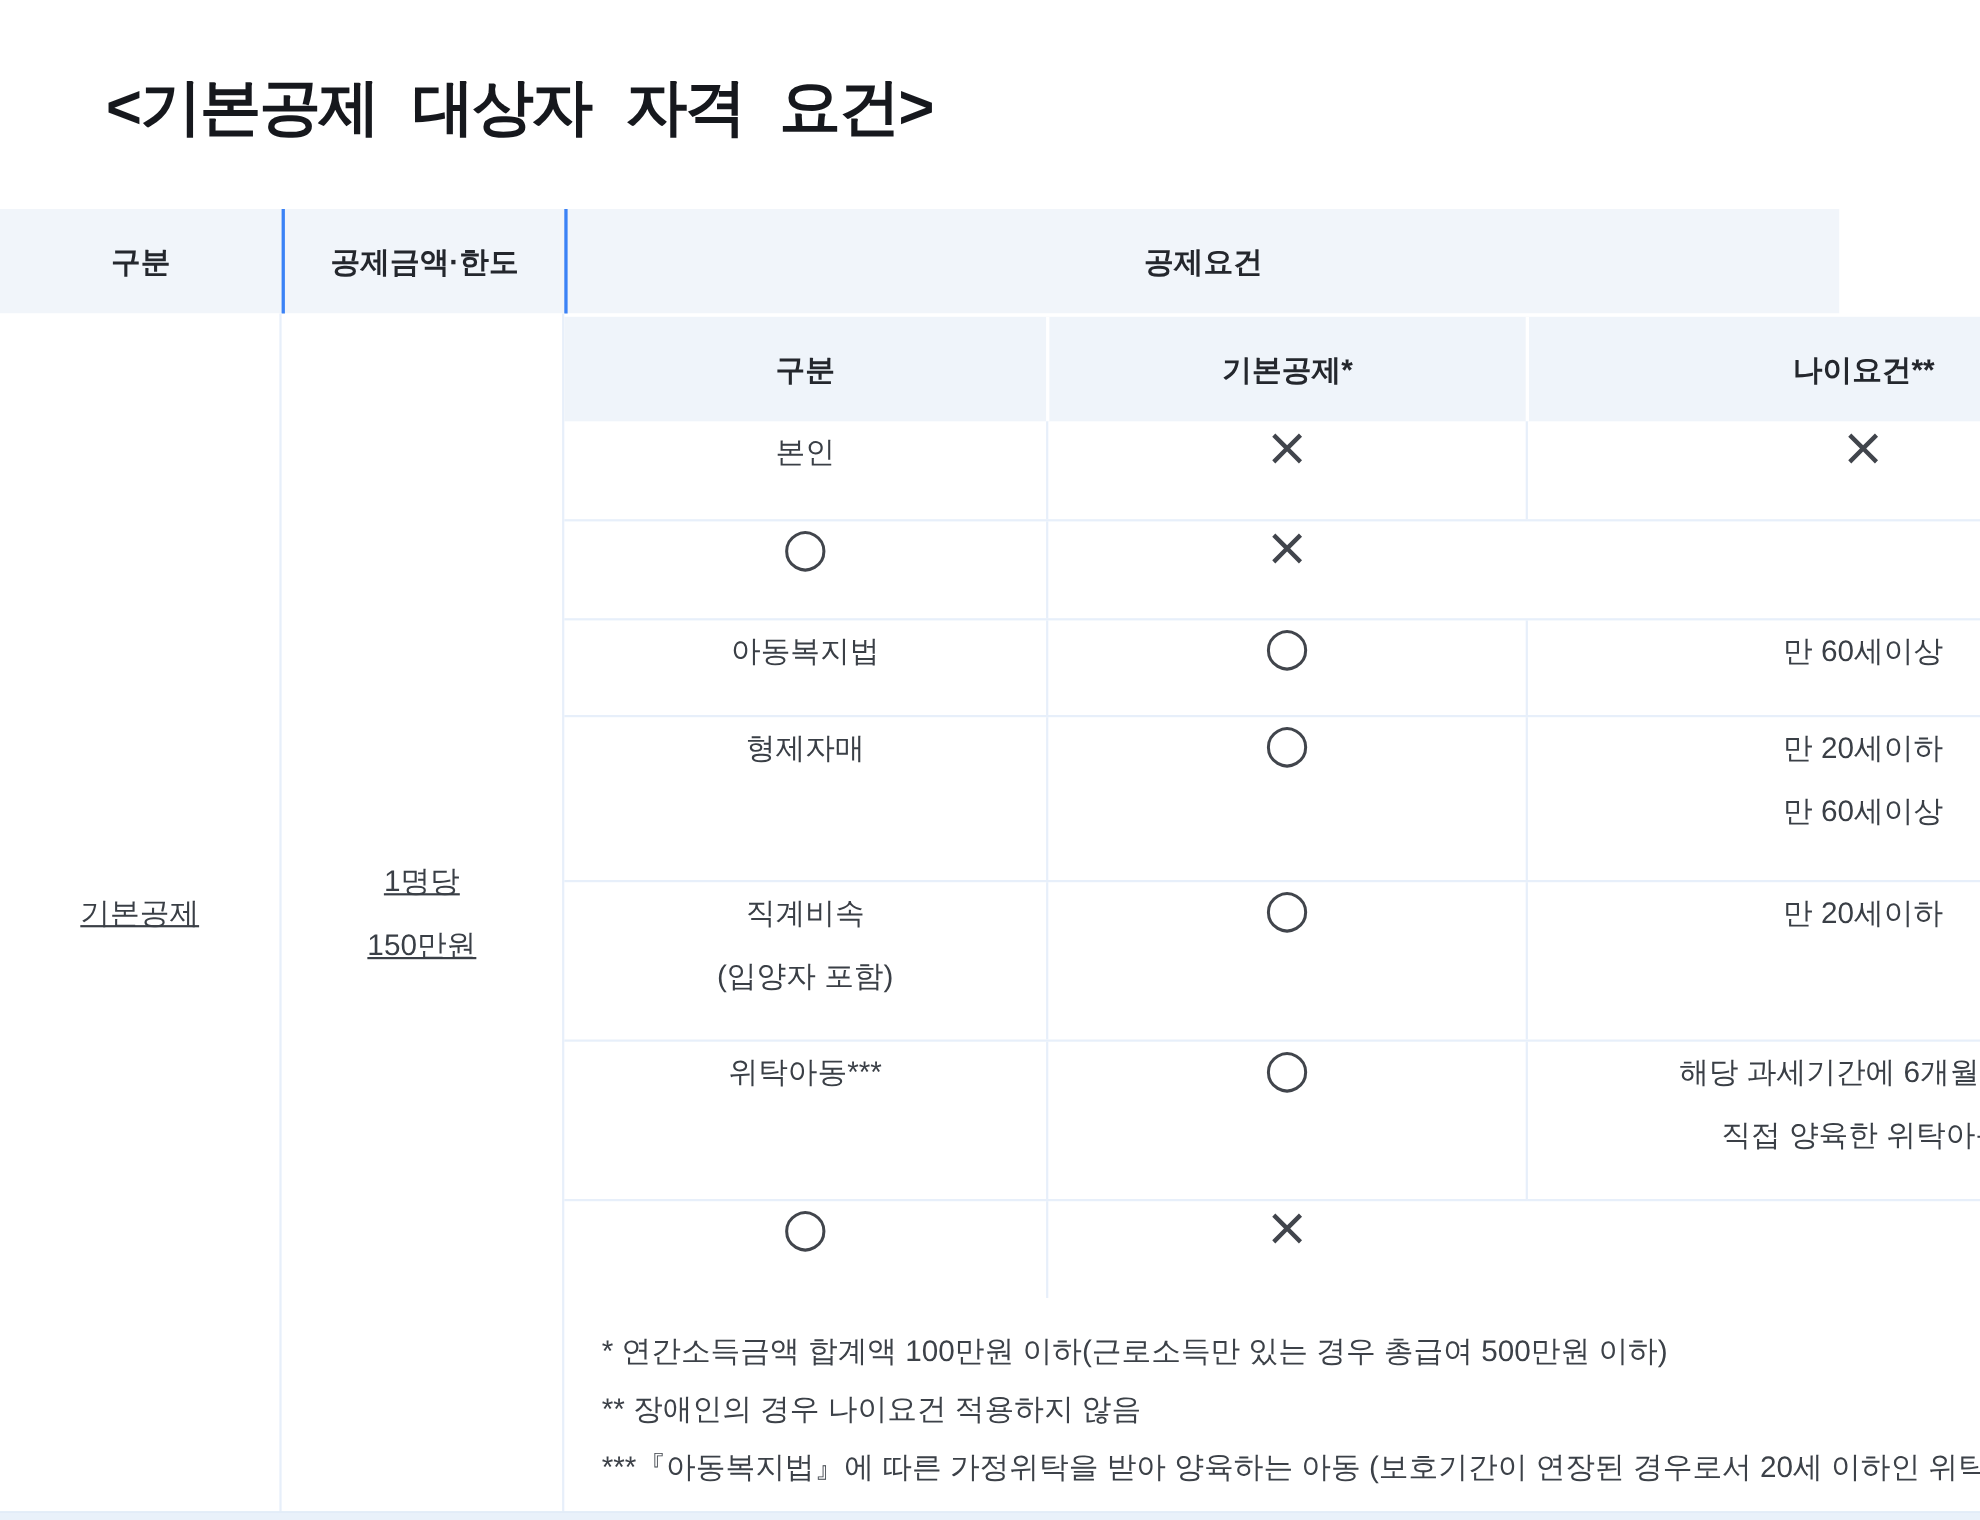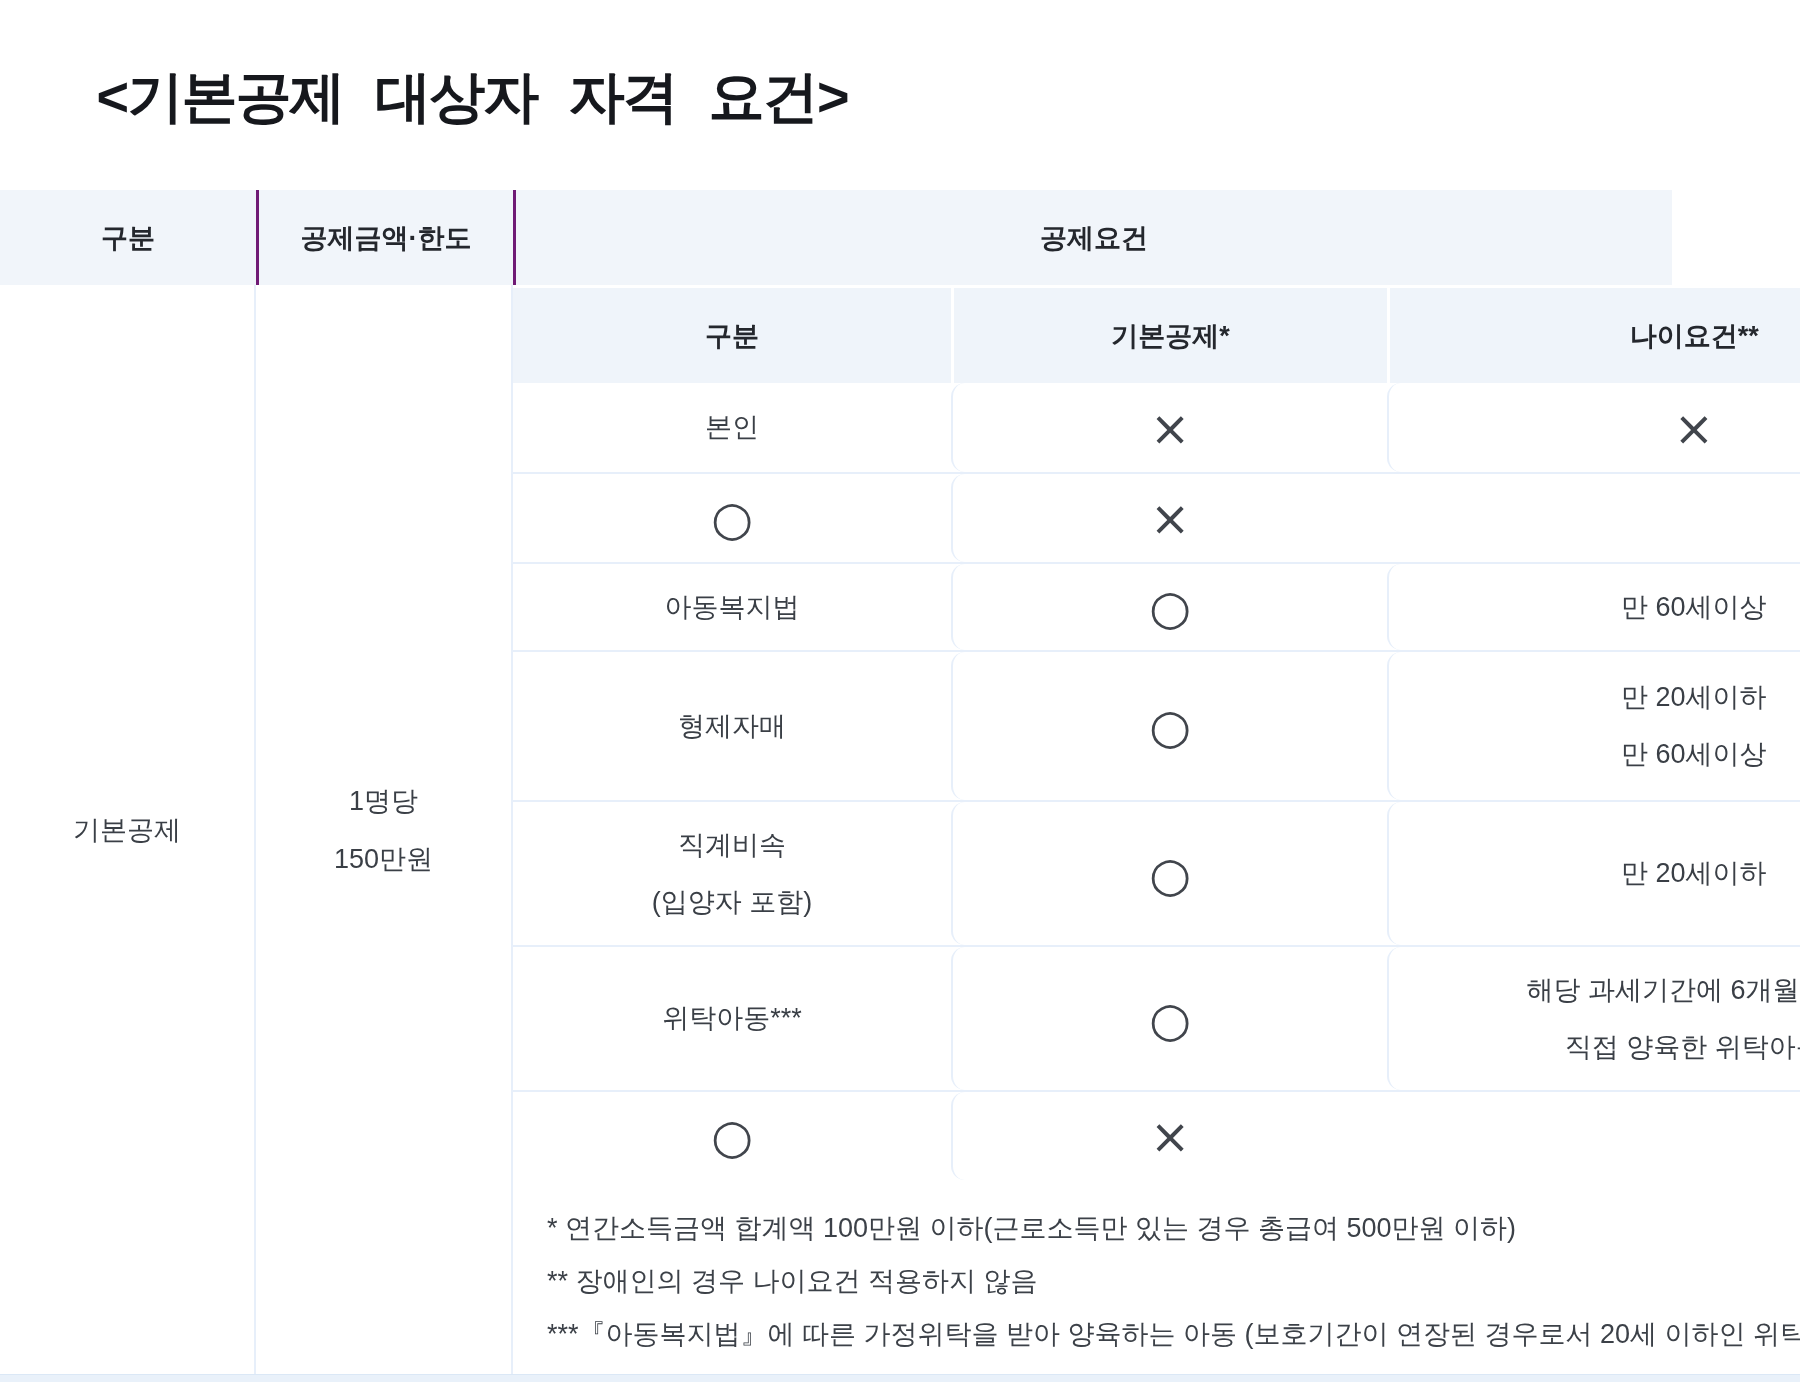--- a/index.html
+++ b/index.html
@@ -22,55 +22,55 @@
 
   
   .ohead{
     display:grid;grid-template-columns:256px 257px 1fr;
     height:95px;background:#f1f5fa;
   }
   .ocell{
     display:flex;align-items:center;justify-content:center;
     font-size:27px;font-weight:600;color:#24272d;
   }
-  .ohead .ocell + .ocell{border-left:3px solid #701a75;}
+  .ohead .ocell + .ocell{border-left:3px solid #3b82f6;}
 
   
   .obody{
     display:grid;grid-template-columns:256px 257px 1fr;
     height:1089px;background:#ffffff;
   }
   .side{
     display:flex;flex-direction:column;align-items:center;justify-content:center;
     border-right:2px solid #e7effa;
     font-size:27px;color:#3a3f46;
   }
-  .side .ln{line-height:58px;}
+  .side .ln{line-height:58px;text-decoration:underline;}
 
   
   .req{display:flex;flex-direction:column;}
   .ihead{
     display:grid;grid-template-columns:438px 436px 1fr;
     height:95px;margin-top:3px;background:#eff4fa;
   }
   .ihead .hcell{
     display:flex;align-items:center;justify-content:center;
     font-size:27px;font-weight:600;color:#24272d;
   }
   .ihead .hcell + .hcell{border-left:3px solid #ffffff;}
 
   .irows{flex:1 1 auto;}
   .irow{
     display:grid;grid-template-columns:438px 436px 1fr;
     box-sizing:border-box;
   }
   .irow + .irow{border-top:2px solid #e7effa;}
   .icell{
-    display:flex;flex-direction:column;align-items:center;justify-content:center;
-    font-size:27px;color:#3a3f46;border-radius:14px;
+    display:flex;flex-direction:column;align-items:center;
+    font-size:27px;color:#3a3f46;
   }
   .icell + .icell{border-left:2px solid #e7effa;}
   .ln{line-height:57px;white-space:nowrap;}
   .sym{
     font-family:"DejaVu Sans",sans-serif;
     font-size:48px;line-height:48px;color:#41454c;font-weight:400;
   }
   .r0{height:89px}.r1{height:90px}.r2{height:88px}.r3{height:150px}
   .r4{height:145px}.r5{height:145px}.r6{height:90px}
 

